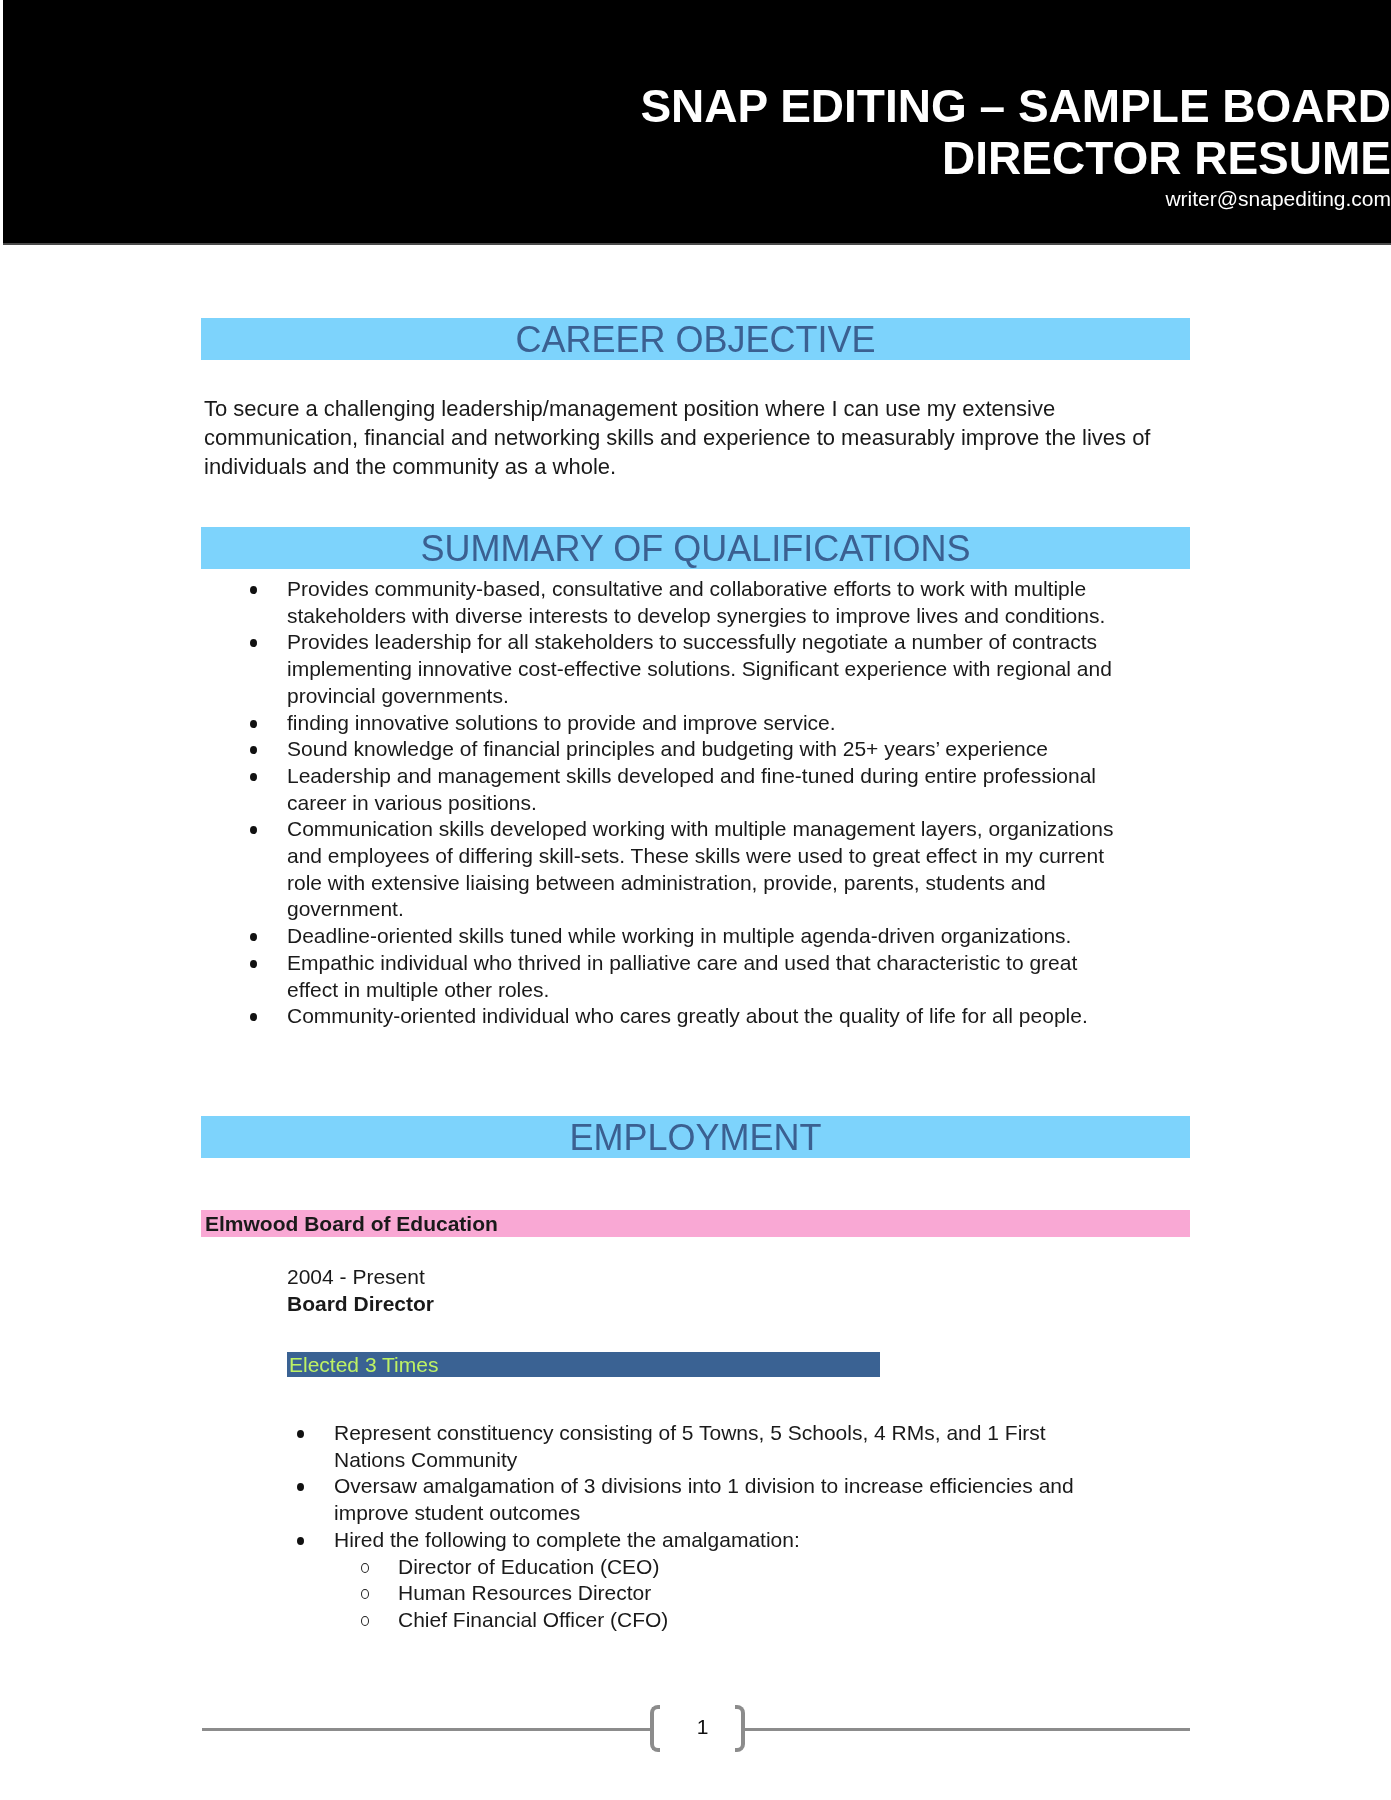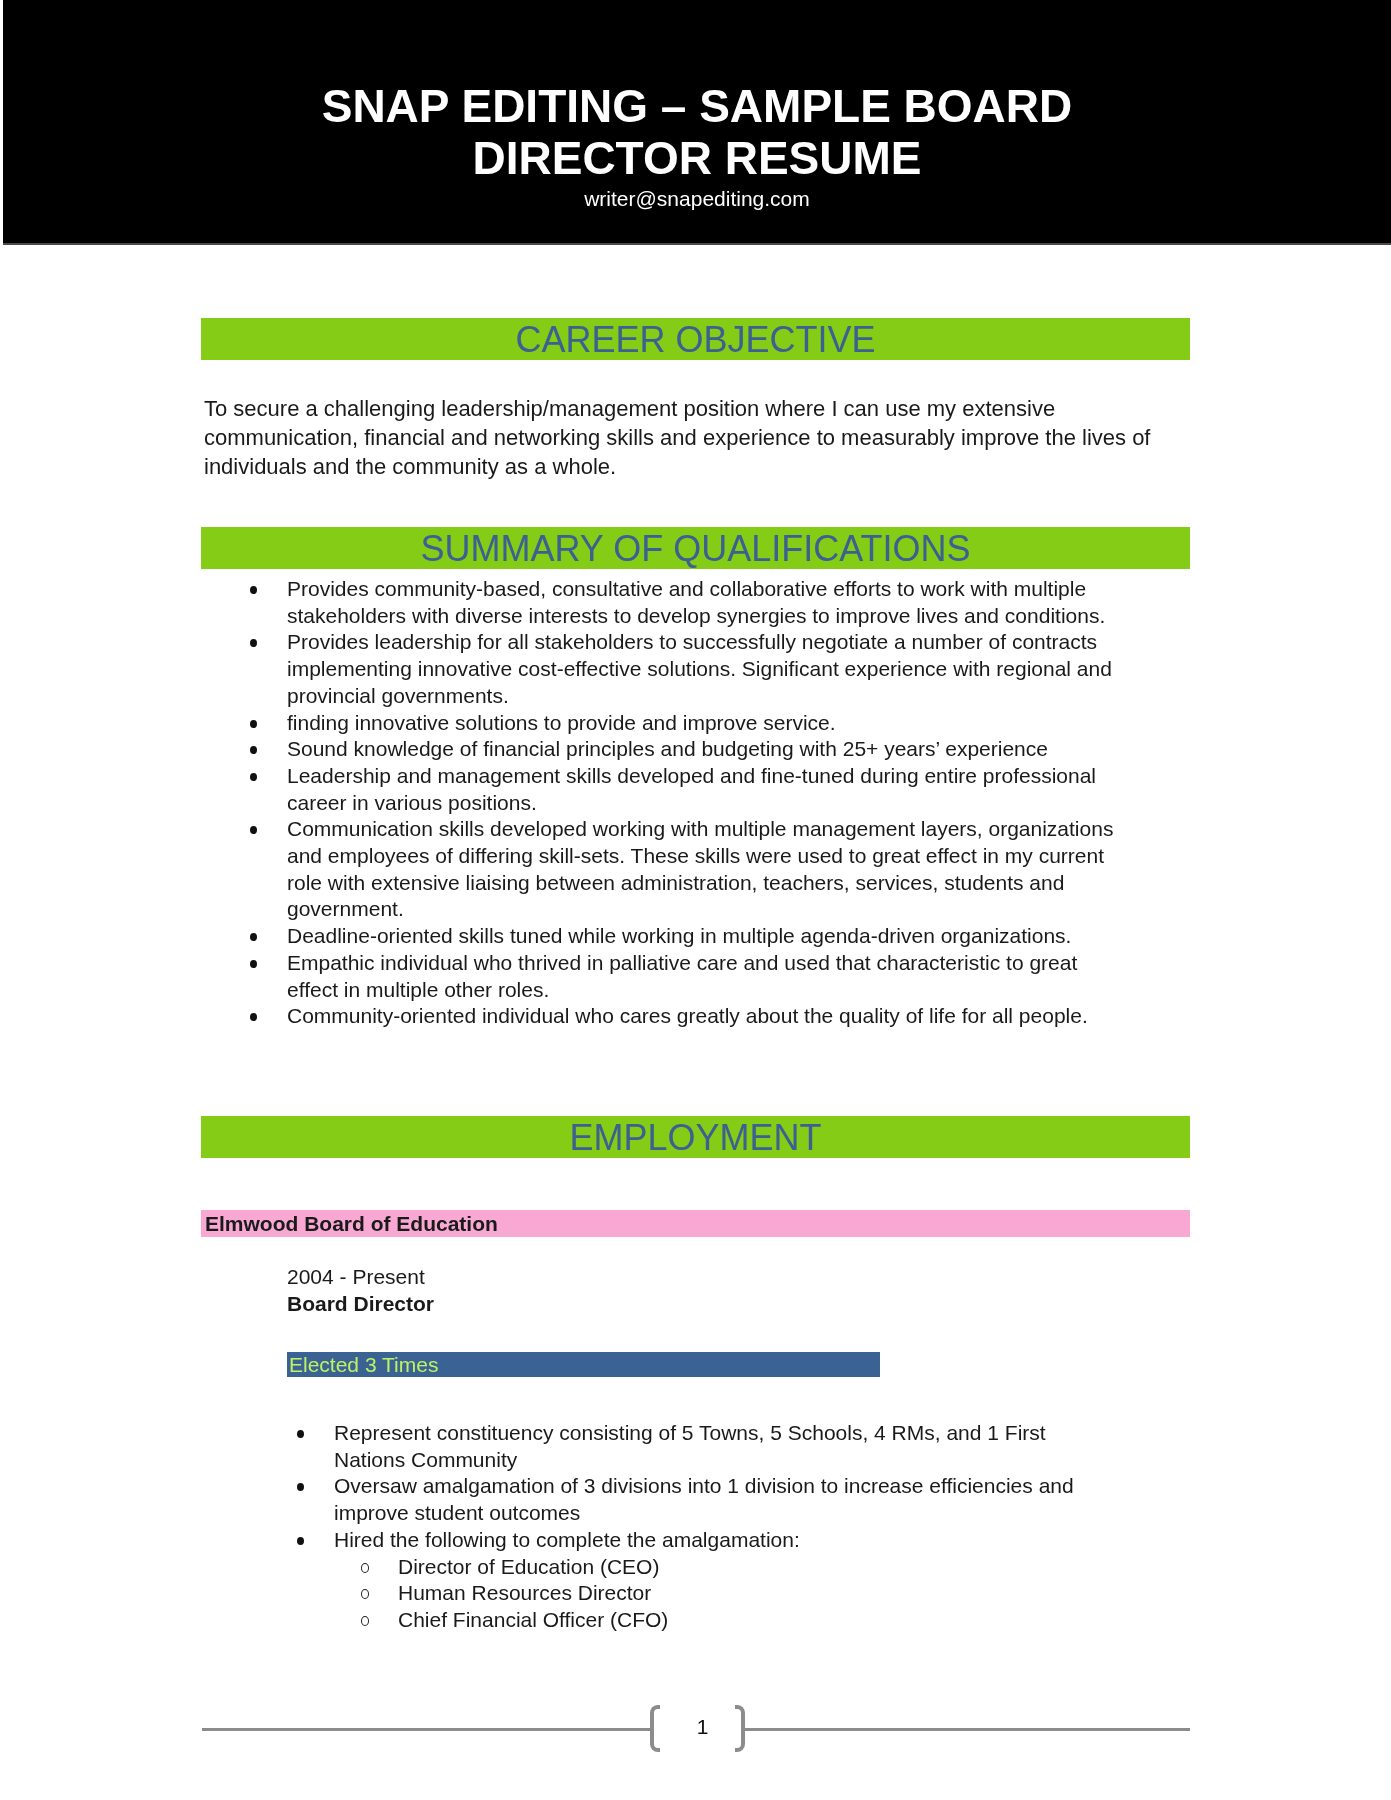--- a/index.html
+++ b/index.html
@@ -5,34 +5,34 @@
     html, body { margin: 0; padding: 0; }
     body {
       width: 1391px; height: 1800px; position: relative;
       background: #ffffff; overflow: hidden;
       font-family: "Liberation Sans", sans-serif;
       color: #1a1a1a;
     }
     .header {
       position: absolute; left: 3px; top: 0; width: 1388px; height: 243px;
       background: #000000; border-bottom: 2px solid #4a4a4a;
-      text-align: center; color: #ffffff;
+      text-align: right; color: #ffffff;
     }
     .header .title {
       position: absolute; left: 0; right: 0; top: 80px;
       font-weight: bold; font-size: 46px; line-height: 52px;
       letter-spacing: 0px;
     }
     .header .email {
       position: absolute; left: 0; right: 0; top: 186px;
       font-size: 21px; line-height: 26px; color: #ffffff;
     }
     .section-bar {
       position: absolute; left: 201px; width: 989px; height: 42px;
-      background: #84cc16; text-align: center;
+      background: #7dd3fc; text-align: center;
       color: #3b6091; font-size: 36px; line-height: 44px;
     }
     .para {
       position: absolute; left: 204px; width: 990px;
       font-size: 22px; line-height: 29px;
     }
     ul.bullets { list-style: none; margin: 0; padding: 0; position: absolute; }
     ul.bullets li { position: relative; font-size: 21px; line-height: 26.7px; }
     ul.bullets li .dot {
       position: absolute; width: 7px; height: 8px; border-radius: 50%;
@@ -117,21 +117,21 @@
   </li>
   <li>
       <span class="dot"></span>
     <div>Leadership and management skills developed and fine-tuned during entire professional</div>
     <div>career in various positions.</div>
   </li>
   <li>
       <span class="dot"></span>
     <div>Communication skills developed working with multiple management layers, organizations</div>
     <div>and employees of differing skill-sets. These skills were used to great effect in my current</div>
-    <div>role with extensive liaising between administration, teachers, services, students and</div>
+    <div>role with extensive liaising between administration, provide, parents, students and</div>
     <div>government.</div>
   </li>
   <li>
       <span class="dot"></span>
     <div>Deadline-oriented skills tuned while working in multiple agenda-driven organizations.</div>
   </li>
   <li>
       <span class="dot"></span>
     <div>Empathic individual who thrived in palliative care and used that characteristic to great</div>
     <div>effect in multiple other roles.</div>

